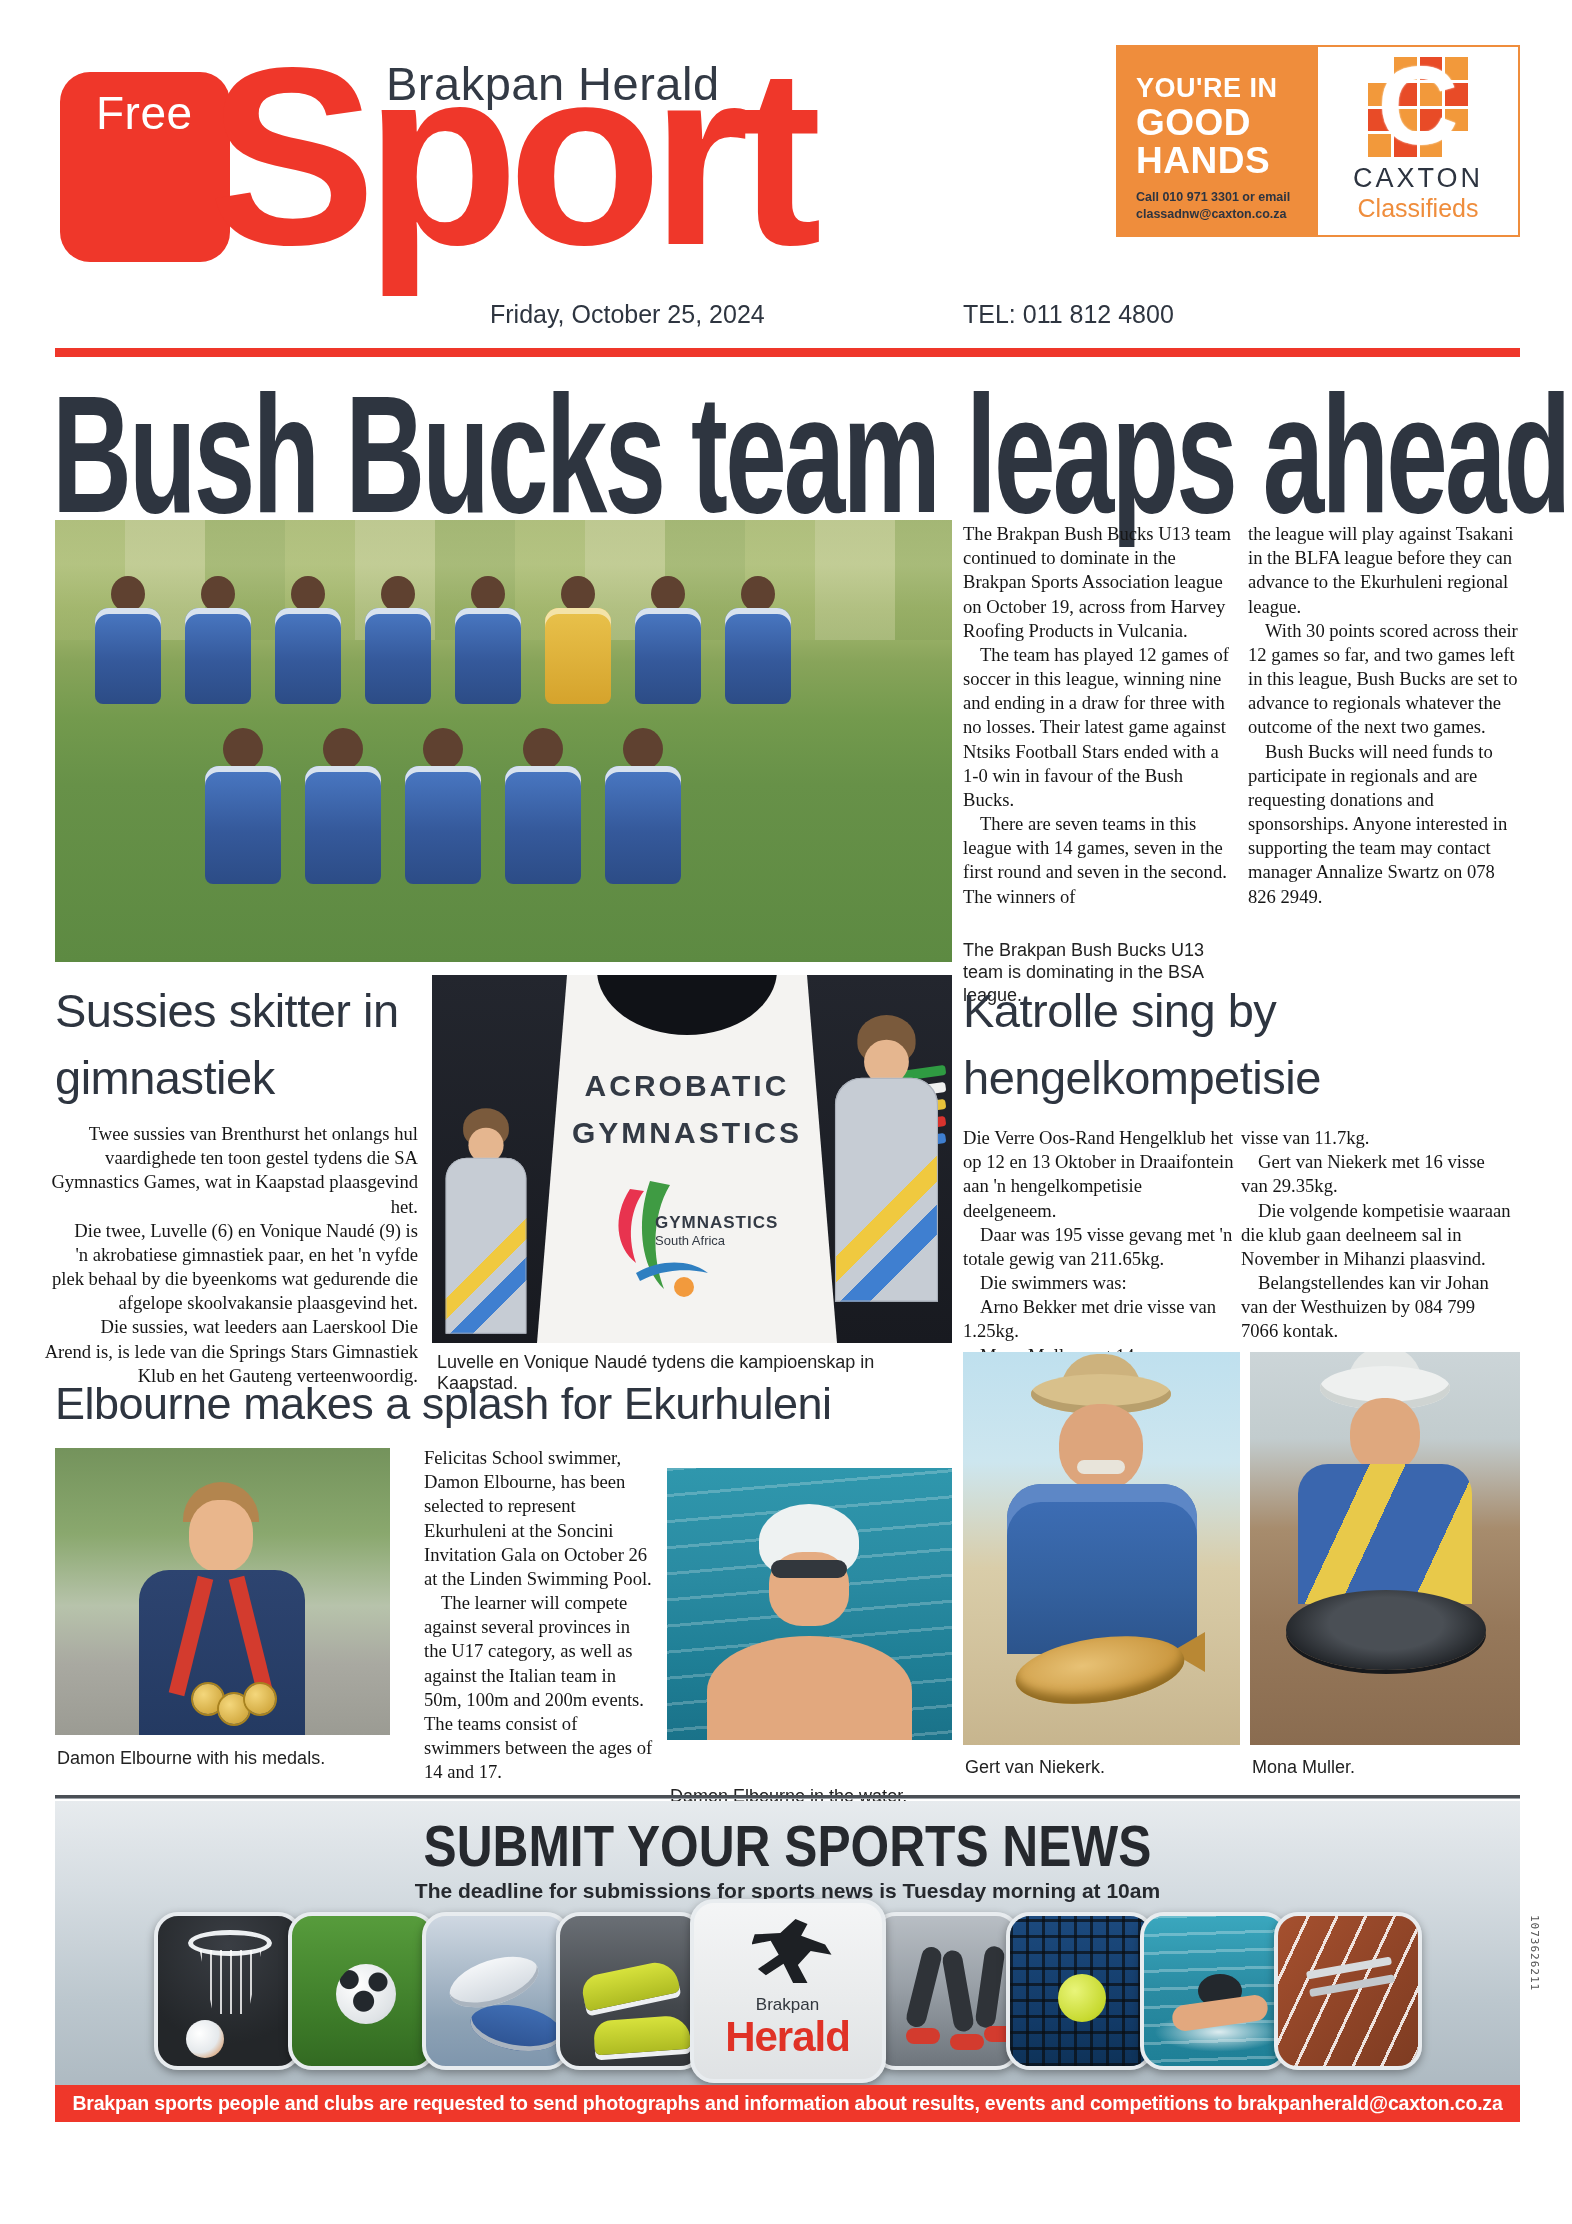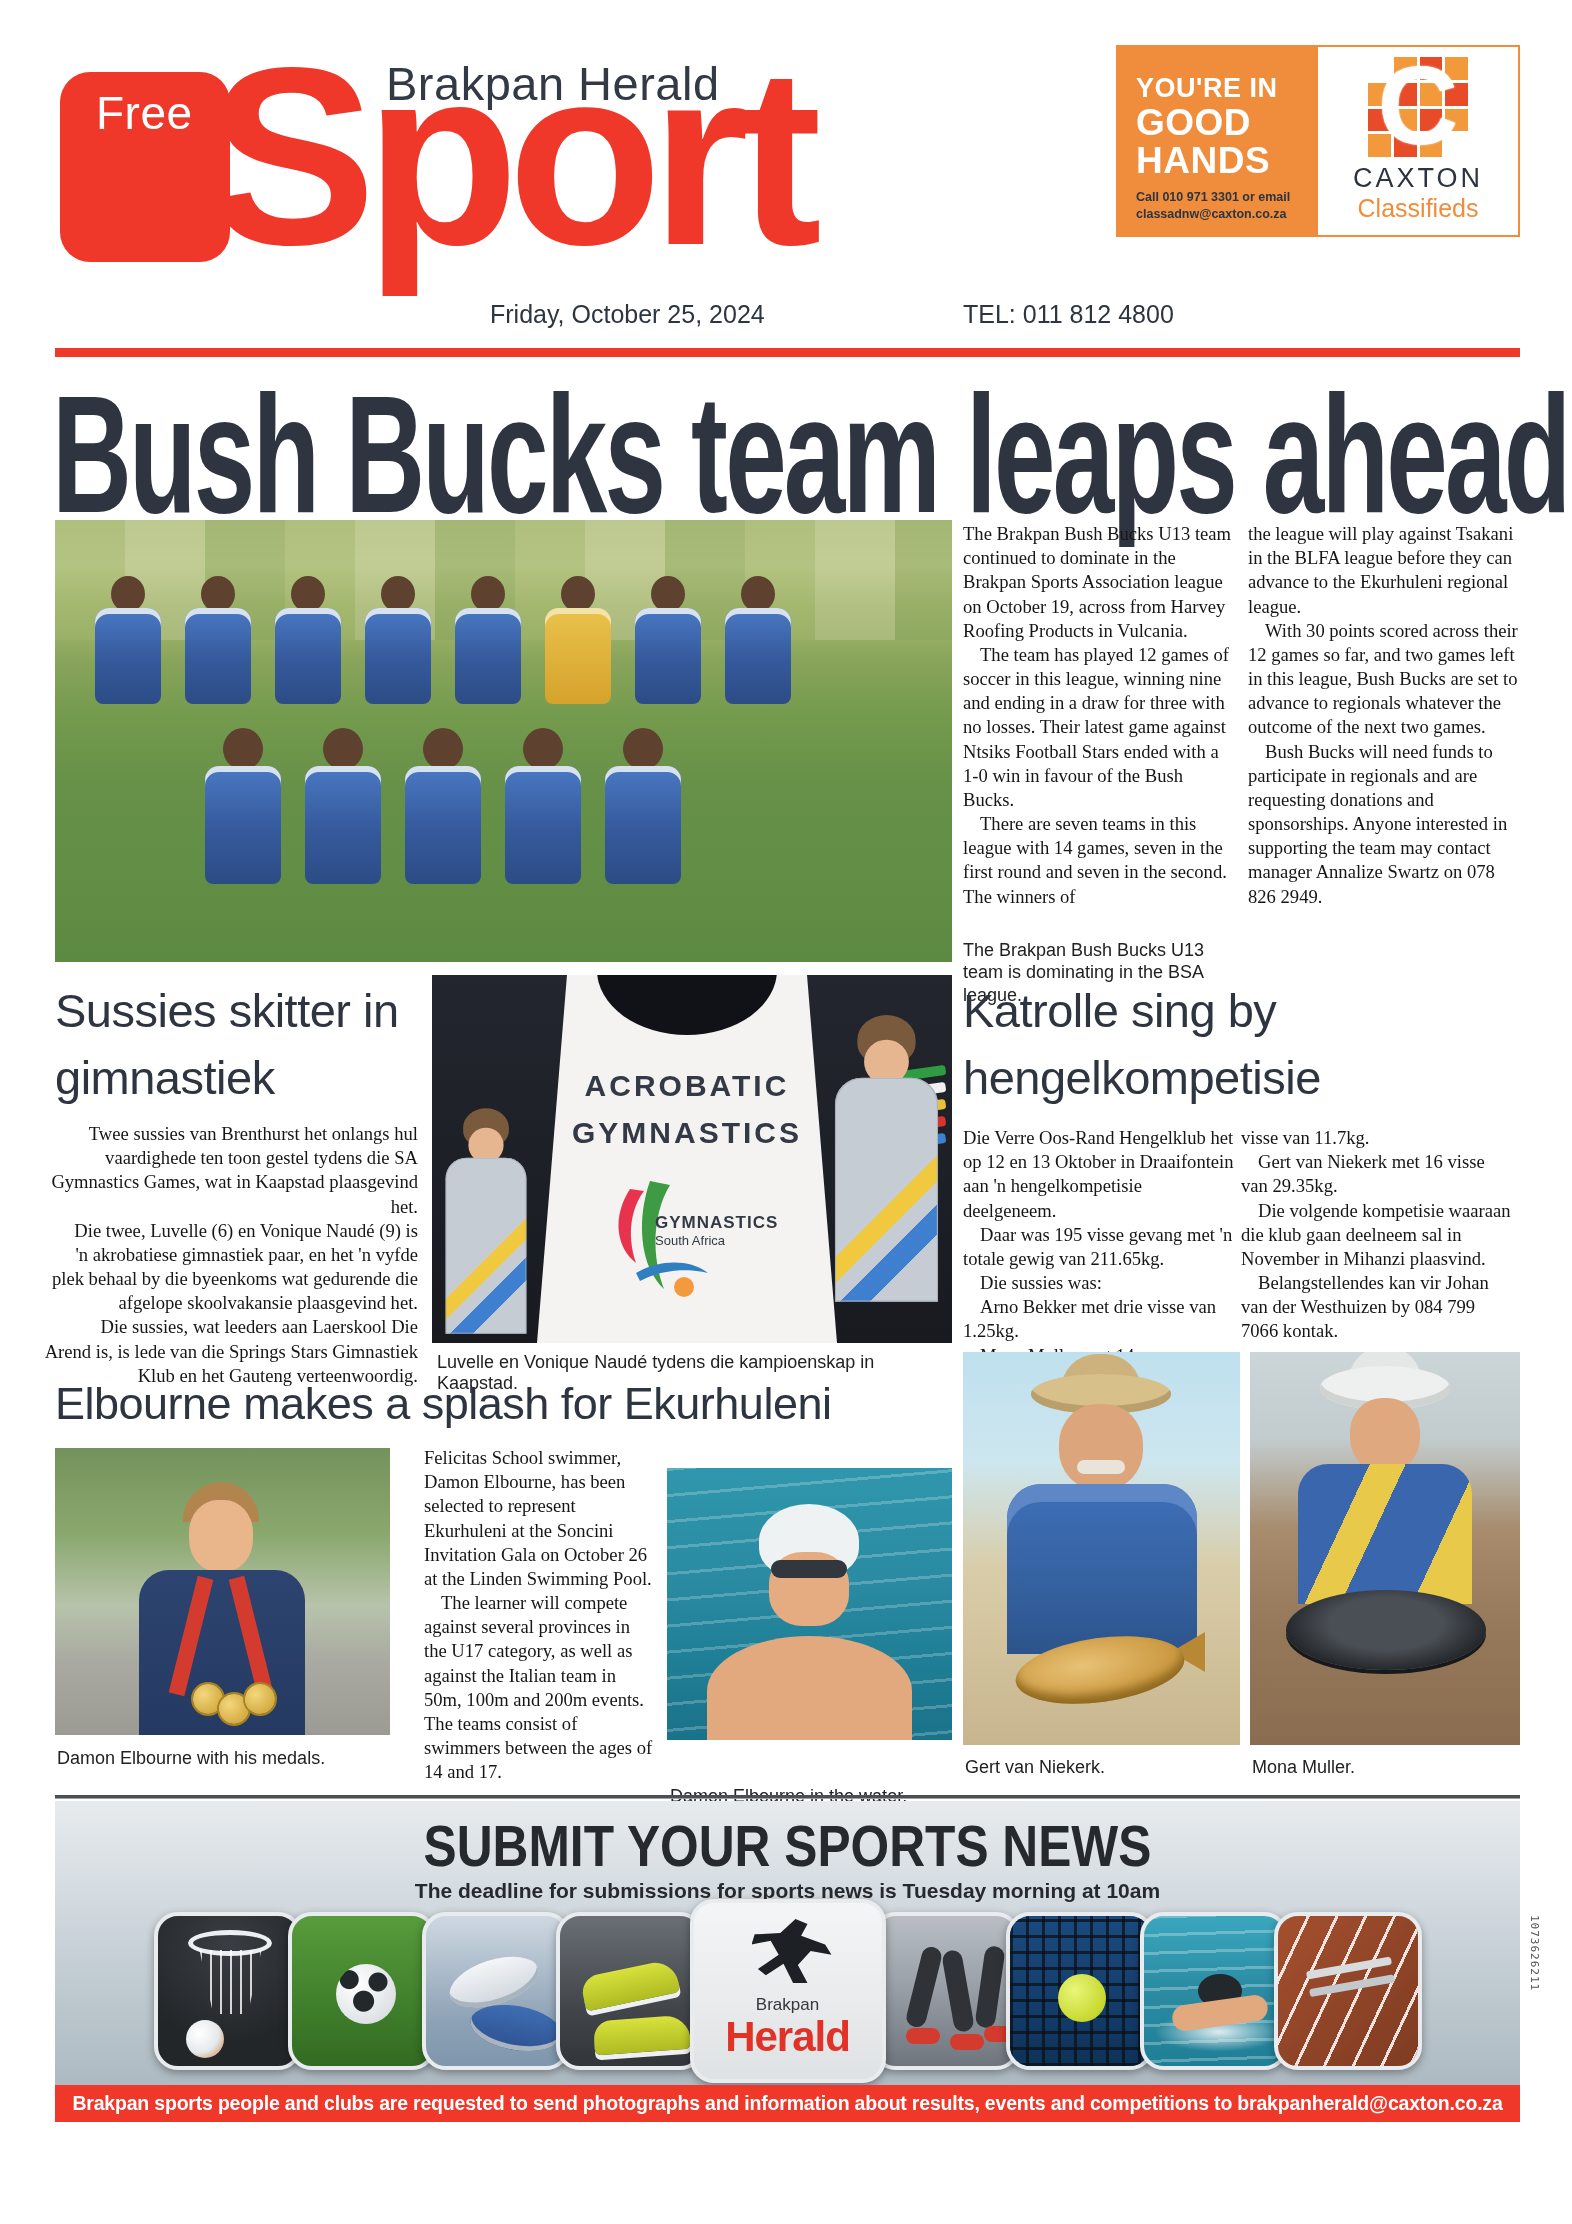--- a/index.html
+++ b/index.html
@@ -351,21 +351,21 @@
         <div class="suit"></div>
     </div>
   </div>
   <div class="abs photo-caption" id="gym-caption">Luvelle en Vonique Naudé tydens die kampioenskap in Kaapstad.</div>
 
   <div class="abs sec-head" id="katrolle-head">Katrolle sing by hengelkompetisie</div>
   <div class="abs" id="katrolle-cols">
     <div class="newscol">
         <p>Die Verre Oos-Rand Hengelklub het op 12 en 13 Oktober in Draaifontein aan 'n hengelkompetisie deelgeneem.</p>
         <p>Daar was 195 visse gevang met 'n totale gewig van 211.65kg.</p>
-        <p>Die sussies was:</p>
+        <p>Die swimmers was:</p>
         <p>Arno Bekker met drie visse van 1.25kg.</p>
         <p>Mona Muller met 14</p>
       </div>
     <div class="newscol">
         <p>visse van 11.7kg.</p>
         <p>Gert van Niekerk met 16 visse van 29.35kg.</p>
         <p>Die volgende kompetisie waaraan die klub gaan deelneem sal in November in Mihanzi plaasvind.</p>
         <p>Belangstellendes kan vir Johan van der Westhuizen by 084 799 7066 kontak.</p>
       </div>
   </div>

